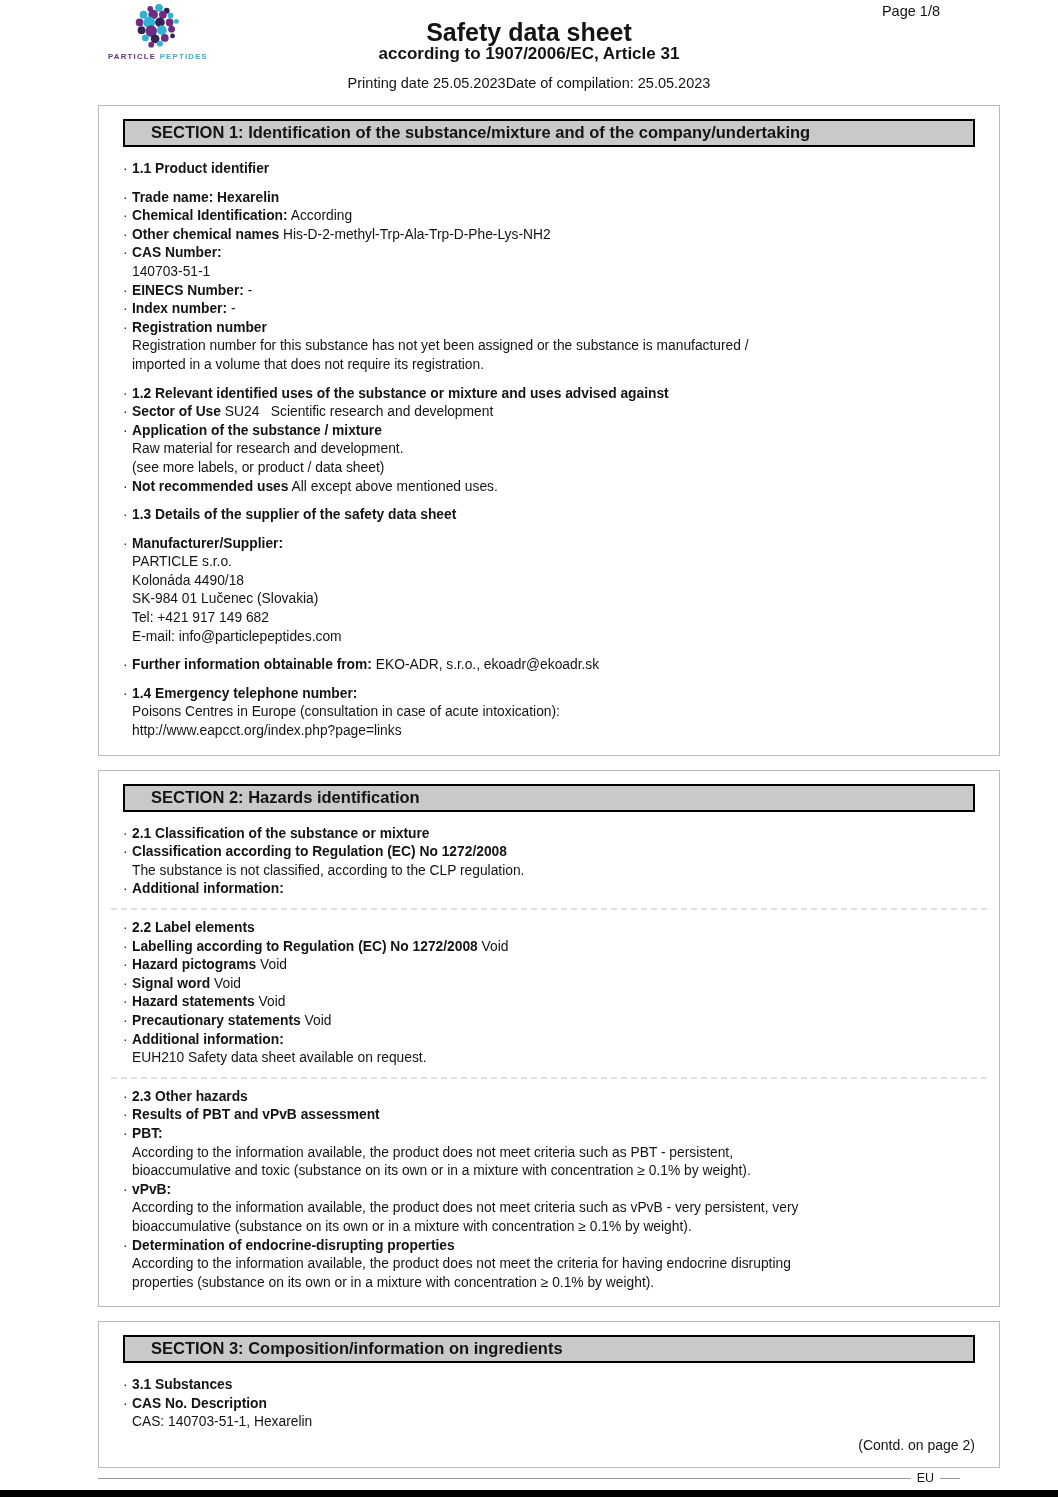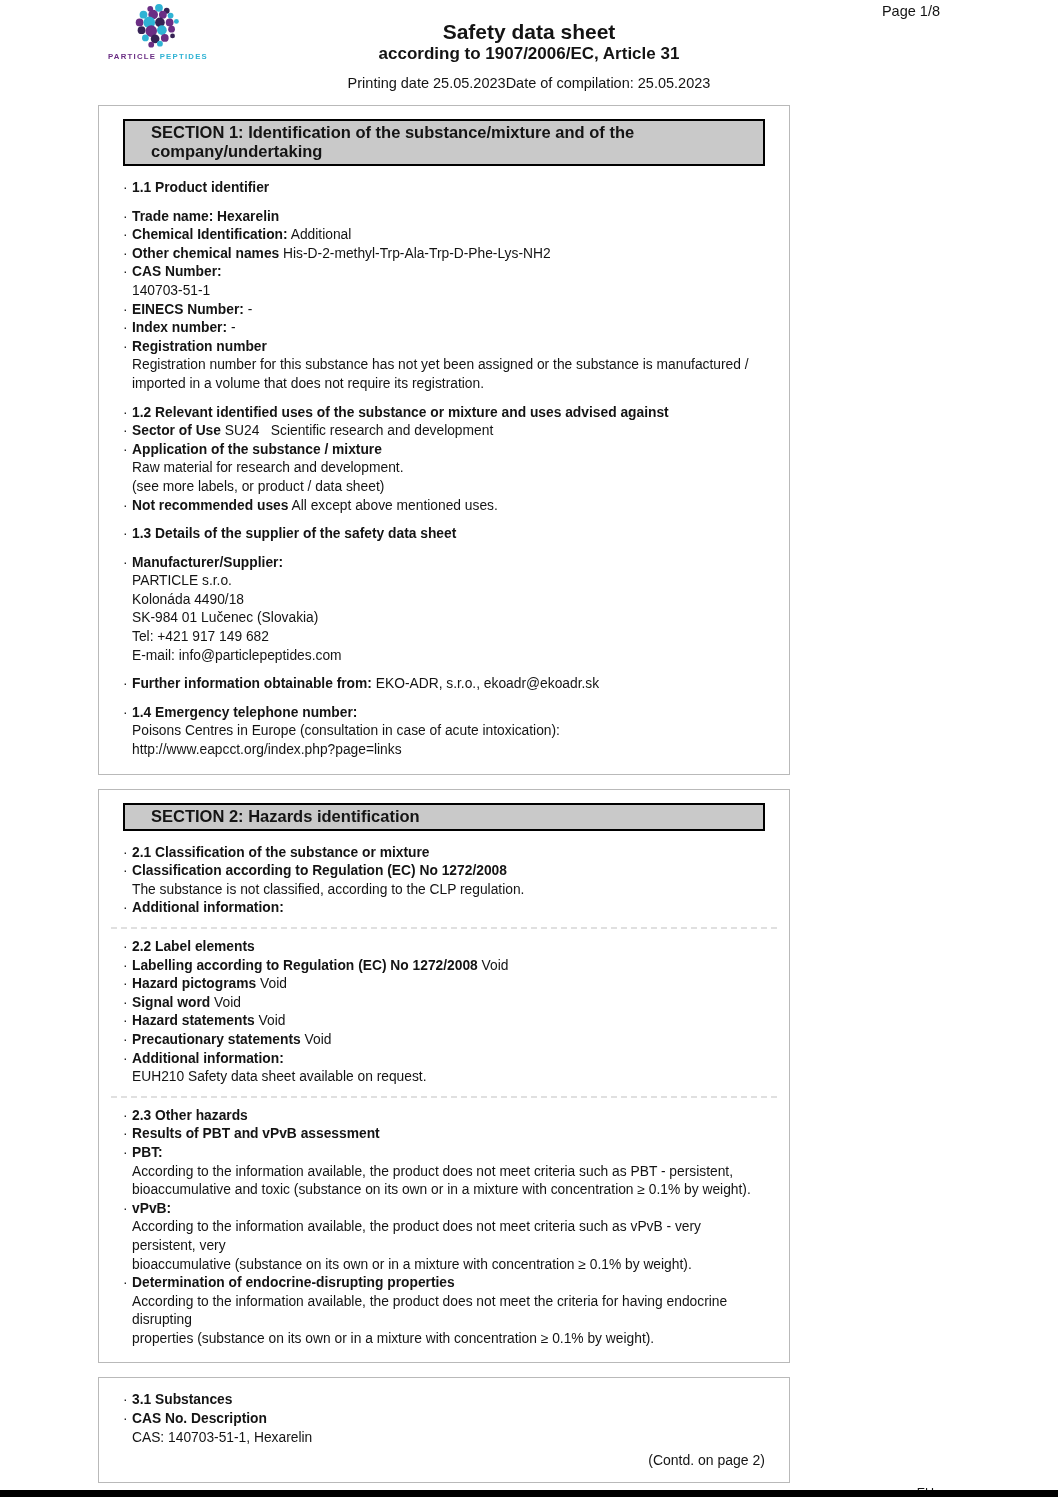--- a/index.html
+++ b/index.html
@@ -8,27 +8,27 @@
     width:1058px; height:1497px; background:#ffffff; overflow:hidden; position:relative;
     font-family:"Liberation Sans", sans-serif; color:#141414;
   }
   .page { position:relative; width:1058px; height:1497px; }
 
   
   .top-header { position:relative; height:66px; }
   .logo { position:absolute; left:103px; top:3px; width:110px; height:62px; }
   .page-label { position:absolute; top:3px; right:118px; font-size:14.5px; }
   .titles { text-align:center; padding-top:20px; }
-  .doc-title { font-size:21px; font-weight:bold; line-height:24px; }
+  .doc-title { font-size:25px; font-weight:bold; line-height:24px; }
   .doc-subtitle { font-size:17px; font-weight:bold; line-height:20px; }
   .dates-row { display:flex; justify-content:center; margin:9px 120px 0 120px; font-size:14.5px; }
 
   
   .section-box {
-    width:692px; margin:14px 0 0 98px; border:1px solid #b9b9b9; background:#fff;
+    width:902px; margin:14px 0 0 98px; border:1px solid #b9b9b9; background:#fff;
     padding:13px 24px 14px 24px;
   }
   .section-bar {
     border:2px solid #000; background:#c9c9c9; padding:2px 10px 3px 26px;
     font-size:16.5px; font-weight:bold; margin-bottom:13px;
   }
   .section-body { font-size:13.8px; line-height:18.6px; }
   .item { margin:0; }
   .item.gap { margin-top:10px; }
   .line { position:relative; padding-left:9px; }
@@ -101,21 +101,21 @@
       <span>SECTION 1: Identification of the substance/mixture and of the company/undertaking</span>
     </div>
     <div class="section-body">
         <div class="item">
           <div class="line"><span class="bullet">·</span><span class="lbl">1.1 Product identifier</span></div>
         </div>
         <div class="item gap">
           <div class="line"><span class="bullet">·</span><span class="lbl">Trade name: Hexarelin</span></div>
         </div>
         <div class="item">
-          <div class="line"><span class="bullet">·</span><span class="lbl">Chemical Identification:</span> <span class="val">Additional</span></div>
+          <div class="line"><span class="bullet">·</span><span class="lbl">Chemical Identification:</span> <span class="val">According</span></div>
         </div>
         <div class="item">
           <div class="line"><span class="bullet">·</span><span class="lbl">Other chemical names</span> <span class="val">His-D-2-methyl-Trp-Ala-Trp-D-Phe-Lys-NH2</span></div>
         </div>
         <div class="item">
           <div class="line"><span class="bullet">·</span><span class="lbl">CAS Number:</span></div>
           <div class="cont">140703-51-1</div>
         </div>
         <div class="item">
           <div class="line"><span class="bullet">·</span><span class="lbl">EINECS Number:</span> <span class="val">-</span></div>
@@ -221,20 +221,23 @@
         </div>
         <div class="item">
           <div class="line"><span class="bullet">·</span><span class="lbl">Determination of endocrine-disrupting properties</span></div>
           <div class="cont">According to the information available, the product does not meet the criteria for having endocrine disrupting</div>
           <div class="cont">properties (substance on its own or in a mixture with concentration ≥ 0.1% by weight).</div>
         </div>
       </div>
   </div>
 
   <div class="section-box">
+    <div class="section-bar">
+      <span>SECTION 3: Composition/information on ingredients</span>
+    </div>
     <div class="section-body">
         <div class="item">
           <div class="line"><span class="bullet">·</span><span class="lbl">3.1 Substances</span></div>
         </div>
         <div class="item">
           <div class="line"><span class="bullet">·</span><span class="lbl">CAS No. Description</span></div>
           <div class="cont">CAS: 140703-51-1, Hexarelin</div>
         </div>
       </div>
     <div class="contd">(Contd. on page 2)</div>

